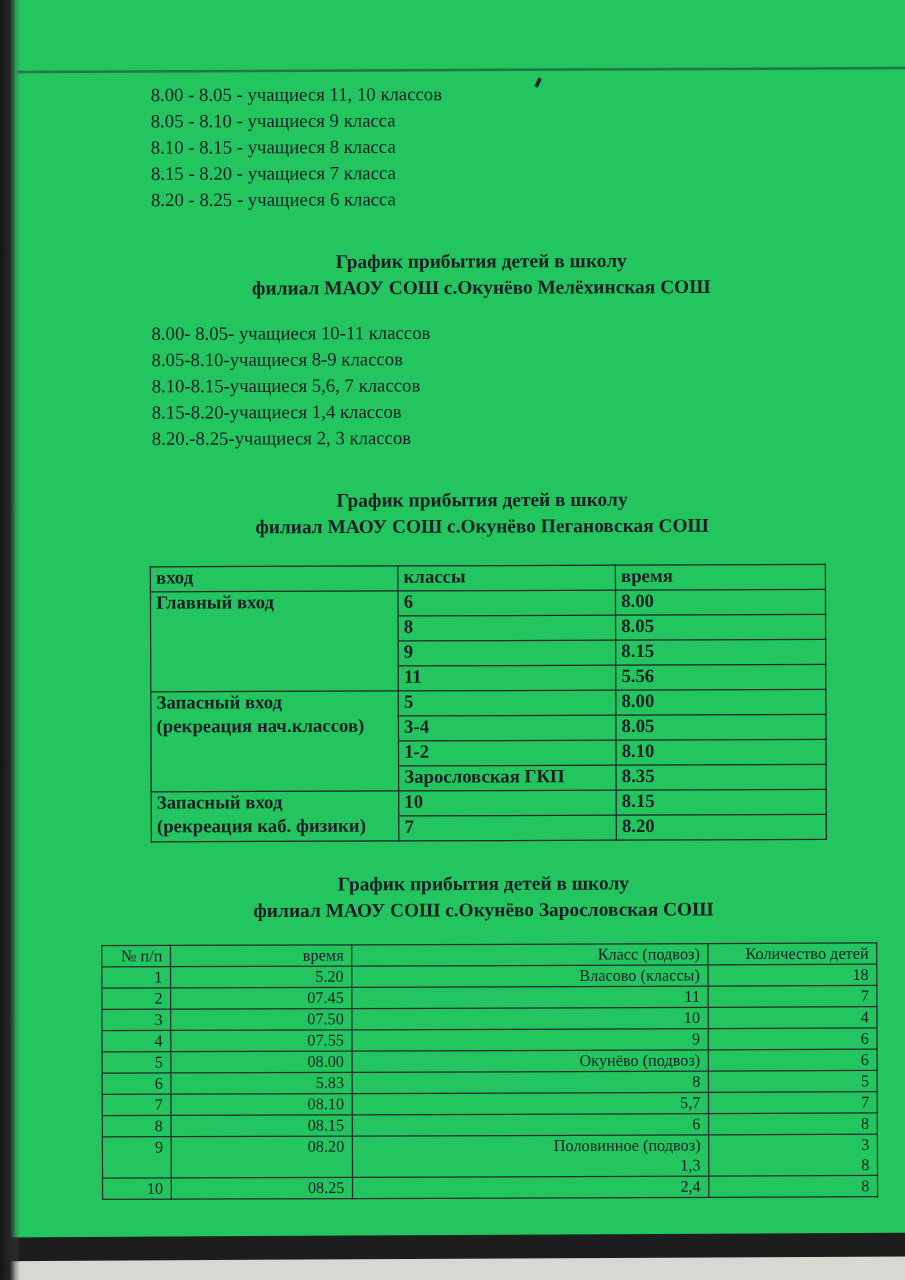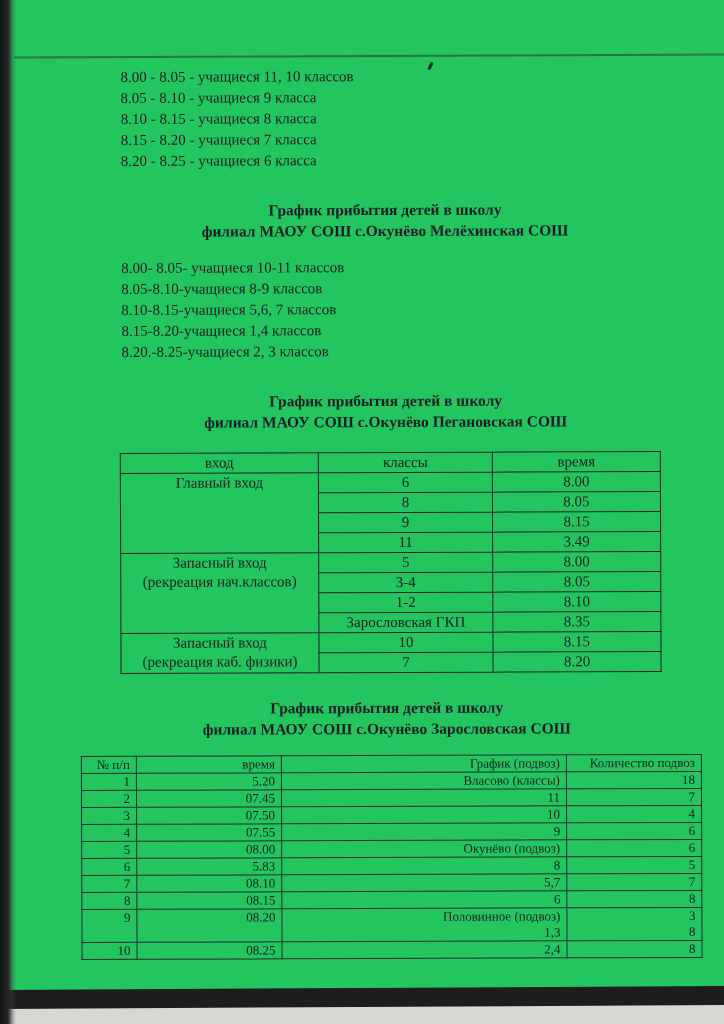--- a/index.html
+++ b/index.html
@@ -45,22 +45,22 @@
     z-index: 2;
   }
   .plain-list { margin: 6px 0 0 66px; font-size: 15px; line-height: 21px; }
   .sec-title { margin: 28px 0 0 0; text-align: center; font-weight: bold; font-size: 15.5px; line-height: 21px; }
   .sec-title.tight { margin-top: 24px; }
   .mid-list { margin: 16px 0 0 66px; font-size: 15px; line-height: 21px; }
 
   table { border-collapse: collapse; }
   .t1 { margin: 20px 0 0 64px; width: 540px; font-size: 15px; table-layout: fixed; }
   .t1 th, .t1 td {
-    border: 1.5px solid #23232c; padding: 0 4px; text-align: center;
-    height: 19px; line-height: 19px; font-weight: normal; overflow: hidden;
+    border: 1.5px solid #23232c; padding: 0 4px; text-align: left;
+    height: 19px; line-height: 19px; font-weight: bold; overflow: hidden;
   }
   .t1 td.entr { vertical-align: top; line-height: 19px; }
   .preline { white-space: pre-line; }
 
   .t2 { margin: 16px 0 0 24px; width: 620px; font-size: 13px; table-layout: fixed; }
   .t2 th, .t2 td {
     border: 1px solid #2a2a33; padding: 0 6px; text-align: right;
     height: 16px; line-height: 16px; font-weight: normal; vertical-align: top; overflow: hidden;
   }
 </style>
@@ -124,21 +124,21 @@
         <tr>
           <td>8</td>
           <td>8.05</td>
         </tr>
         <tr>
           <td>9</td>
           <td>8.15</td>
         </tr>
         <tr>
           <td>11</td>
-          <td>3.49</td>
+          <td>5.56</td>
         </tr>
         <tr>
           <td class="entr preline" rowspan="4">Запасный вход
 (рекреация нач.классов)</td>
           <td>5</td>
           <td>8.00</td>
         </tr>
         <tr>
           <td>3-4</td>
           <td>8.05</td>
@@ -173,22 +173,22 @@
       <colgroup>
           <col style="width:55px">
           <col style="width:145px">
           <col style="width:285px">
           <col style="width:135px">
         </colgroup>
       <thead>
         <tr>
           <th>№ п/п</th>
           <th>время</th>
-          <th>График (подвоз)</th>
-          <th>Количество подвоз</th>
+          <th>Класс (подвоз)</th>
+          <th>Количество детей</th>
         </tr>
       </thead>
       <tbody>
         <tr>
           <td>1</td>
           <td>5.20</td>
           <td class="preline">Власово (классы)</td>
           <td class="preline">18</td>
         </tr>
         <tr>

